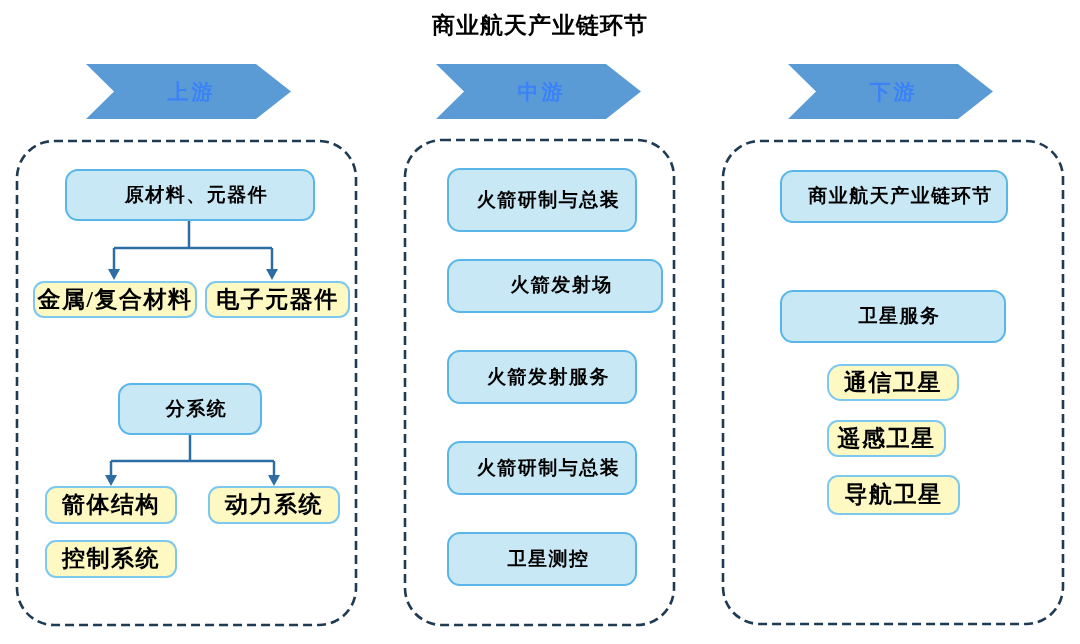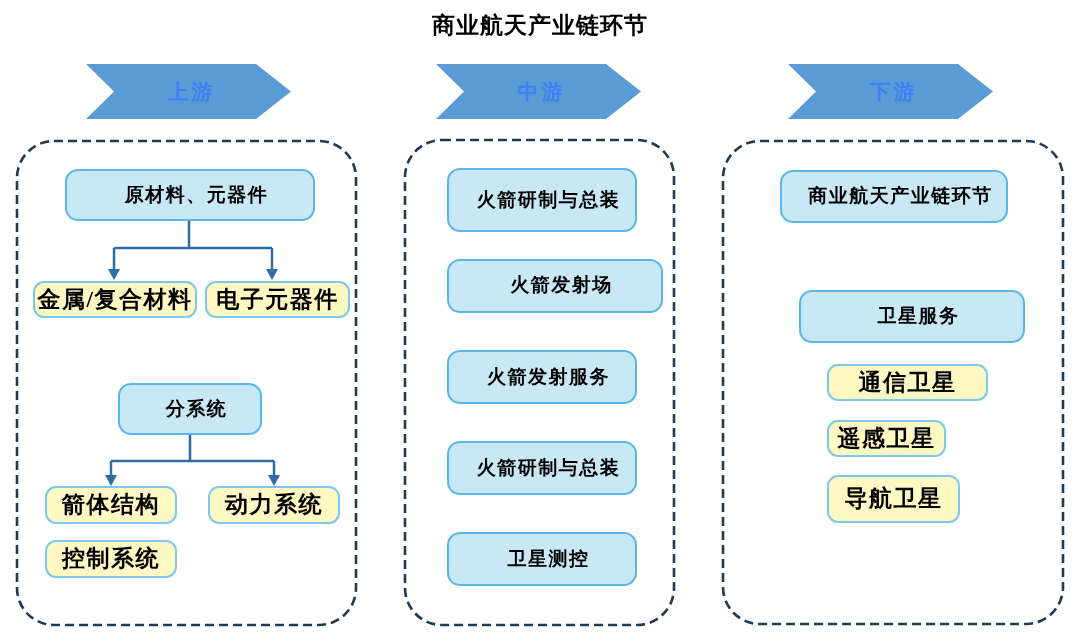--- a/index.html
+++ b/index.html
@@ -97,18 +97,18 @@
   <div class="box plain" style="left:208px;top:486px;width:132px;height:38px;">动力系统</div>
   <div class="box plain" style="left:45px;top:540px;width:132px;height:38px;">控制系统</div>
 
   <div class="box filled" style="left:447px;top:168px;width:190px;height:64px;">火箭研制与总装</div>
   <div class="box filled" style="left:447px;top:259px;width:216px;height:54px;font-family:Liberation Mono, monospace;">火箭发射场</div>
   <div class="box filled" style="left:447px;top:350px;width:190px;height:54px;">火箭发射服务</div>
   <div class="box filled" style="left:447px;top:441px;width:190px;height:54px;">火箭研制与总装</div>
   <div class="box filled" style="left:447px;top:532px;width:190px;height:54px;">卫星测控</div>
 
   <div class="box filled" style="left:780px;top:170px;width:228px;height:53px;">商业航天产业链环节</div>
-  <div class="box filled" style="left:780px;top:290px;width:226px;height:53px;margin-left:19px;">卫星服务</div>
-  <div class="box plain" style="left:827px;top:364px;width:161px;height:37px;">通信卫星</div>
+  <div class="box filled" style="left:780px;top:290px;width:226px;height:53px;">卫星服务</div>
+  <div class="box plain" style="left:827px;top:364px;width:132px;height:37px;border-radius:14px;">通信卫星</div>
   <div class="box plain" style="left:827px;top:420px;width:119px;height:37px;">遥感卫星</div>
-  <div class="box plain" style="left:827px;top:475px;width:133px;height:48px;text-align:right;">导航卫星</div>
+  <div class="box plain" style="left:827px;top:475px;width:133px;height:40px;text-align:right;">导航卫星</div>
 
 </div>
 
 </body></html>

